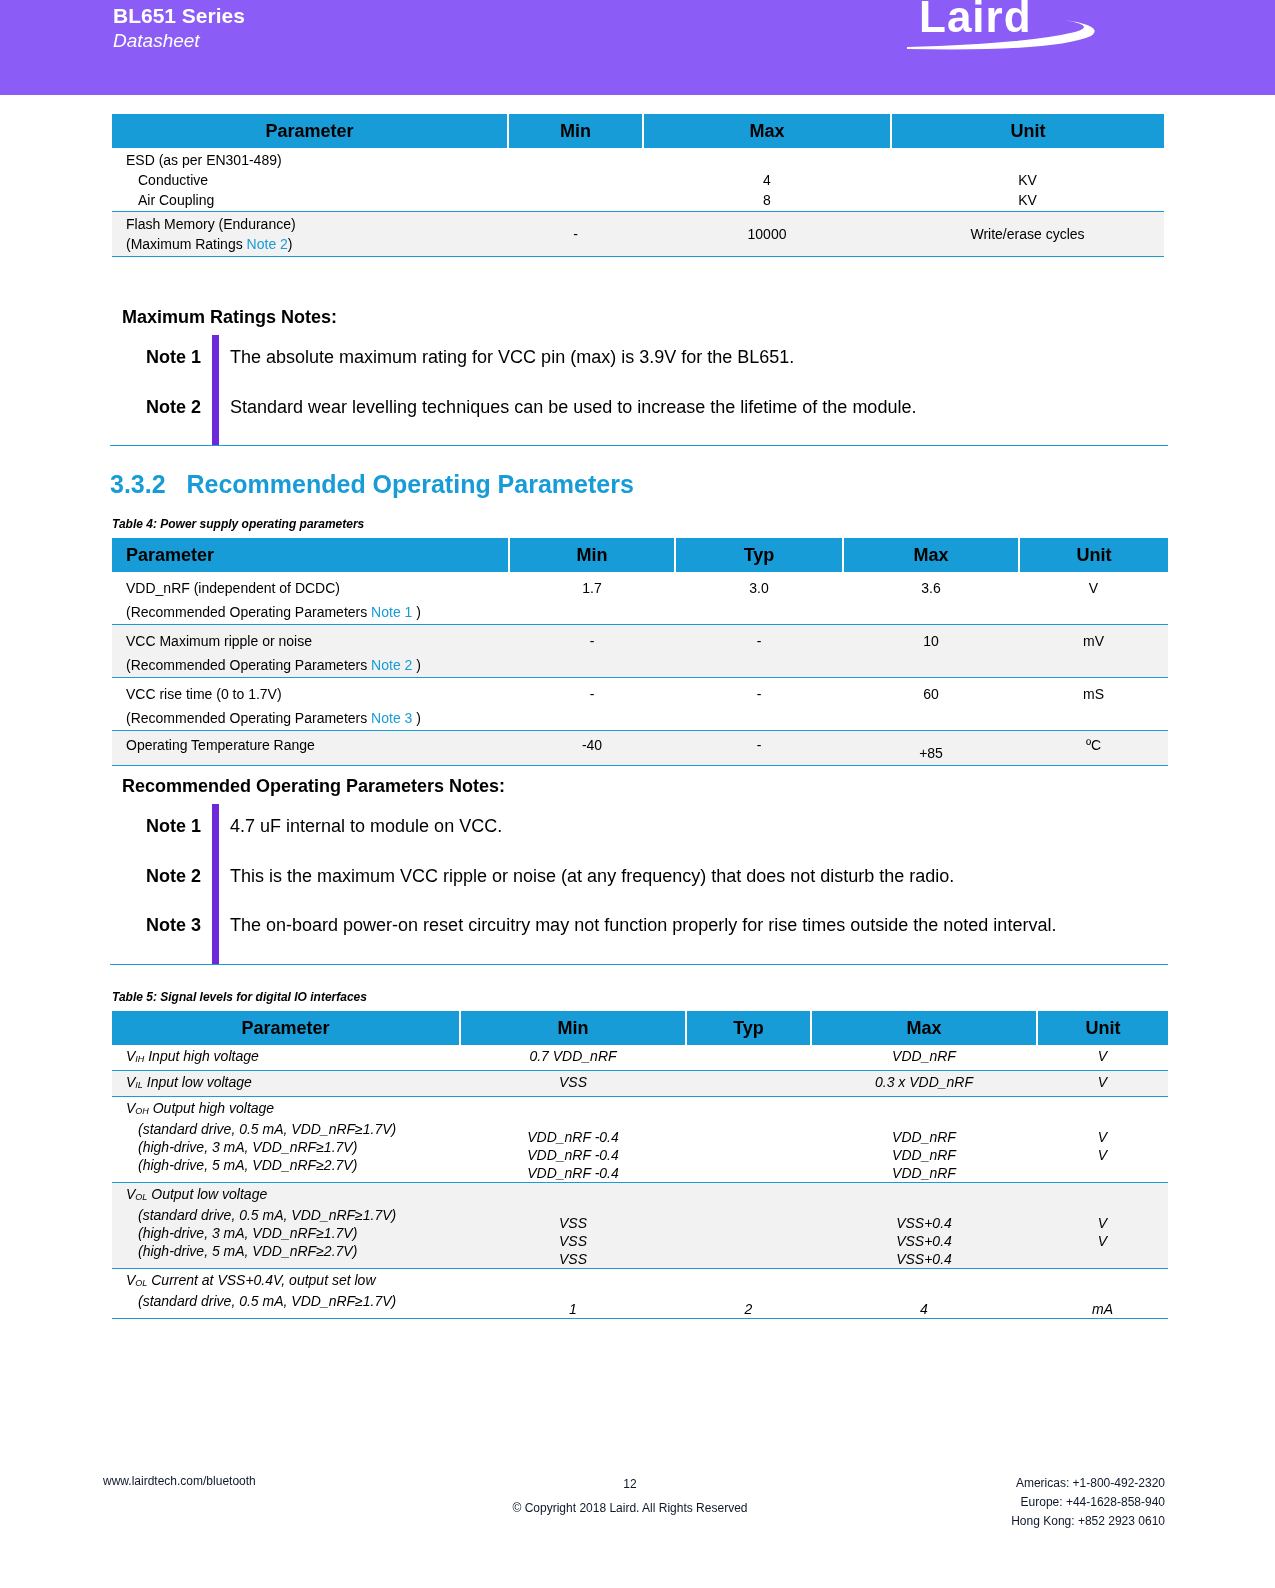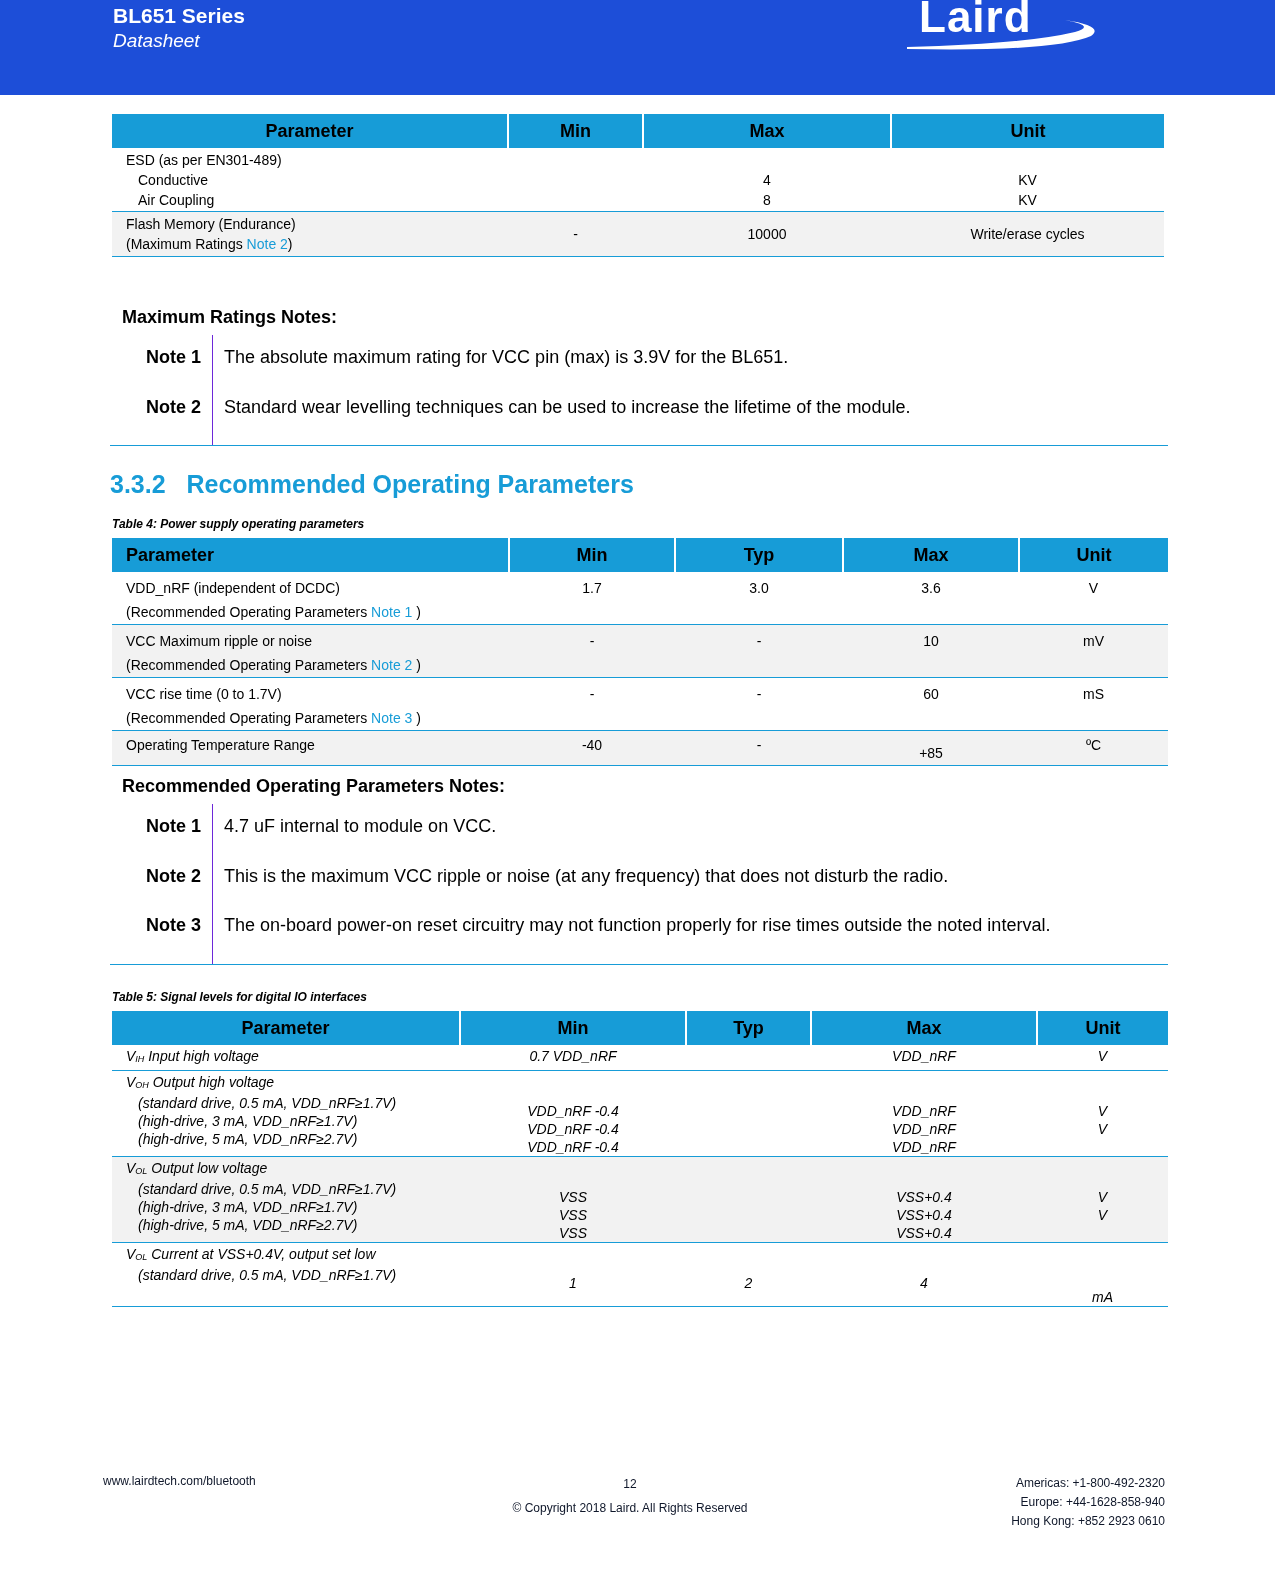--- a/index.html
+++ b/index.html
@@ -3,21 +3,21 @@
 <meta charset="utf-8">
 <style>
   * { box-sizing: border-box; margin: 0; padding: 0; }
   body {
     width: 1275px; height: 1588px; background: #ffffff; position: relative;
     font-family: "Liberation Sans", sans-serif; color: #000;
     overflow: hidden;
   }
   .hdr {
     position: absolute; left: 0; top: 0; width: 1275px; height: 95px;
-    background: #1d4ed8;
+    background: #8b5cf6;
   }
   .hdr-title { position: absolute; left: 113px; top: 4px; color: #fff; font-weight: bold; font-size: 21px; }
   .hdr-sub { position: absolute; left: 113px; top: 30px; color: #fff; font-style: italic; font-size: 19px; }
   .logo { position: absolute; left: 905px; top: 0px; width: 200px; height: 56px; }
   .logo-text { position: absolute; left: 14px; top: -8px; color: #fff; font-weight: bold; font-size: 44px; letter-spacing: 1px; }
 
   table { border-collapse: collapse; position: absolute; font-size: 14px; }
   th { background: #179cd7; color: #000; font-weight: bold; font-size: 18px; height: 34px; border-right: 2px solid #fff; }
   th:last-child { border-right: none; }
   td { font-size: 14px; vertical-align: top; }
@@ -26,21 +26,21 @@
   .gray td { background: #f2f2f2; }
   .link { color: #179cd7; }
 
   .t1 { left: 112px; top: 114px; width: 1052px; }
   .t1 td { padding: 0 14px; line-height: 20px; }
 
   .notes-title { position: absolute; font-weight: bold; font-size: 18px; }
   .notes { position: absolute; left: 110px; width: 1058px; border-bottom: 1.5px solid #179cd7; }
   .note-row { display: flex; height: 50px; }
   .note-label { width: 102px; text-align: right; padding-right: 11px; font-weight: bold; font-size: 18px; padding-top: 12px; }
-  .note-text { flex: 1; border-left: 1px solid #6d28d9; padding-left: 11px; font-size: 18px; padding-top: 12px; }
+  .note-text { flex: 1; border-left: 7px solid #6d28d9; padding-left: 11px; font-size: 18px; padding-top: 12px; }
 
   .section { position: absolute; left: 110px; top: 470px; color: #179cd7; font-weight: bold; font-size: 25px; }
   .caption { position: absolute; left: 112px; font-weight: bold; font-style: italic; font-size: 12px; }
 
   .t4 { left: 112px; top: 538px; width: 1056px; }
   .t4 td { padding: 4px 14px 0; line-height: 24px; }
   .t5 { left: 112px; top: 1011px; width: 1056px; }
   .t5 td { padding: 0 14px; line-height: 18px; font-style: italic; }
   .indent { padding-left: 12px; display: inline-block; }
   sub { font-size: 9px; vertical-align: -1px; }
@@ -195,20 +195,27 @@
     </tr>
   </thead>
   <tbody>
     <tr class="sep">
       <td style="padding-top:2px;padding-bottom:2px"><span>V</span><sub>IH</sub><span> Input high voltage</span></td>
       <td class="c" style="padding-top:2px">0.7 VDD_nRF</td>
       <td class="c" style="padding-top:2px"></td>
       <td class="c" style="padding-top:2px">VDD_nRF</td>
       <td class="c" style="padding-top:2px">V</td>
     </tr>
+    <tr class="sep gray">
+      <td style="padding-top:2px;padding-bottom:2px"><span>V</span><sub>IL</sub><span> Input low voltage</span></td>
+      <td class="c" style="padding-top:2px">VSS</td>
+      <td class="c" style="padding-top:2px"></td>
+      <td class="c" style="padding-top:2px">0.3 x VDD_nRF</td>
+      <td class="c" style="padding-top:2px">V</td>
+    </tr>
     <tr class="sep">
       <td style="padding-top:2px;padding-bottom:2px">
         <div><span>V</span><sub>OH</sub><span> Output high voltage</span></div>
         <div class="indent">(standard drive, 0.5 mA, VDD_nRF≥1.7V)</div><br>
         <div class="indent">(high-drive, 3 mA, VDD_nRF≥1.7V)</div><br>
         <div class="indent">(high-drive, 5 mA, VDD_nRF≥2.7V)</div>
       </td>
       <td class="c" style="padding-top:31px">
           <div>VDD_nRF -0.4</div>
           <div>VDD_nRF -0.4</div>
@@ -255,21 +262,21 @@
         </td>
     </tr>
     <tr class="sep">
       <td style="padding-top:2px;padding-bottom:2px">
         <div><span>V</span><sub>OL</sub><span> Current at VSS+0.4V, output set low</span></div>
         <div class="indent">(standard drive, 0.5 mA, VDD_nRF≥1.7V)</div>
       </td>
       <td class="c" style="padding-top:31px">1</td>
       <td class="c" style="padding-top:31px">2</td>
       <td class="c" style="padding-top:31px">4</td>
-      <td class="c" style="padding-top:45px">mA</td>
+      <td class="c" style="padding-top:31px">mA</td>
     </tr>
   </tbody>
 </table>
 
 <div class="footer" style="left:103px;top:1442px">www.lairdtech.com/bluetooth</div>
 <div class="footer" style="left:0;width:1260px;text-align:center;top:1445px">12</div>
 <div class="footer" style="left:0;width:1260px;text-align:center;top:1469px">© Copyright 2018 Laird. All Rights Reserved</div>
 <div class="footer" style="right:110px;top:1442px;text-align:right;line-height:19px">
   <div>Americas: +1-800-492-2320</div>
   <div>Europe: +44-1628-858-940</div>

